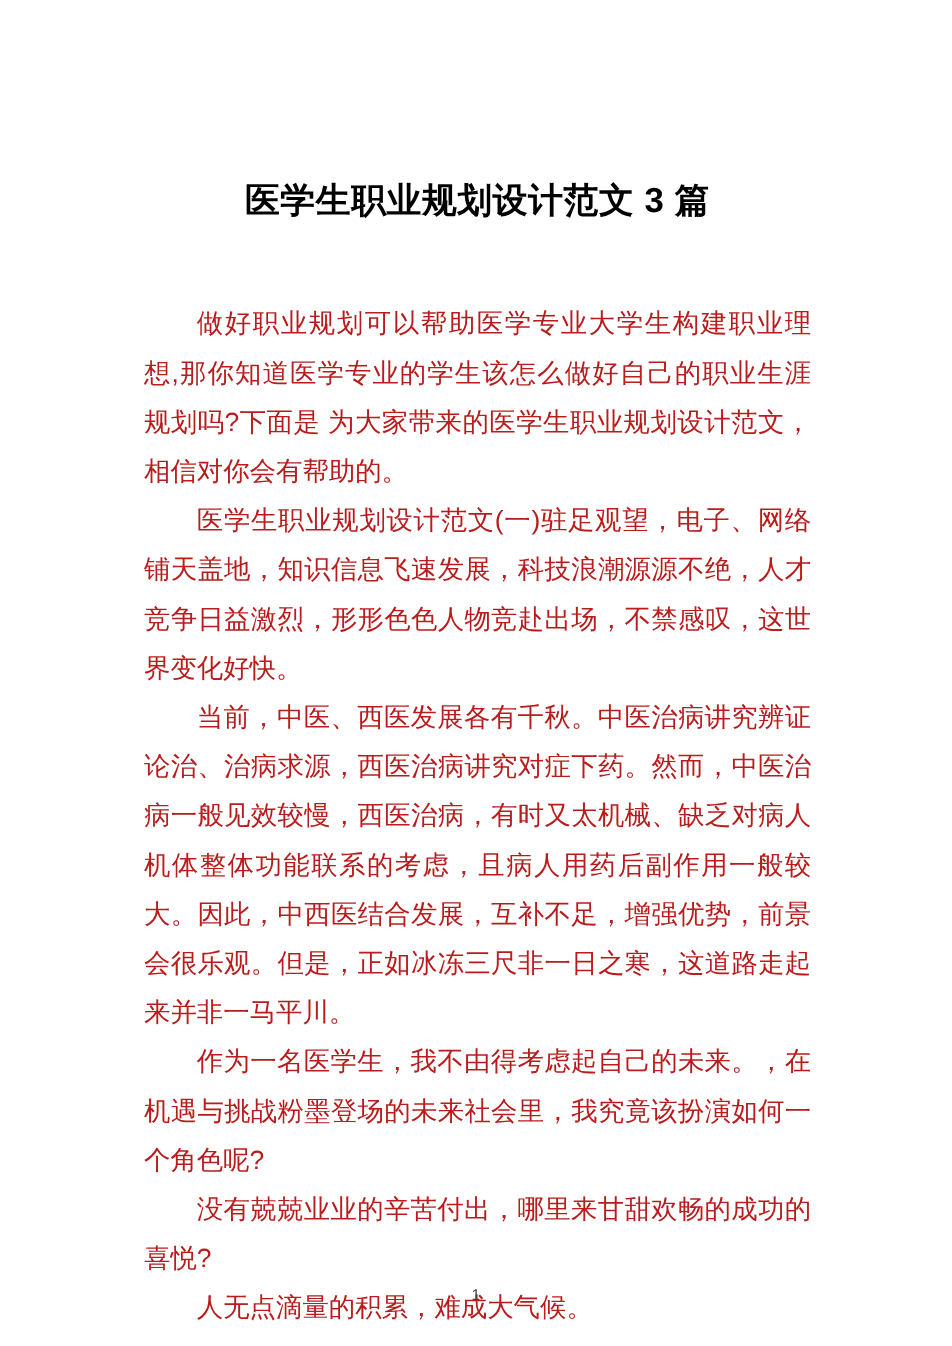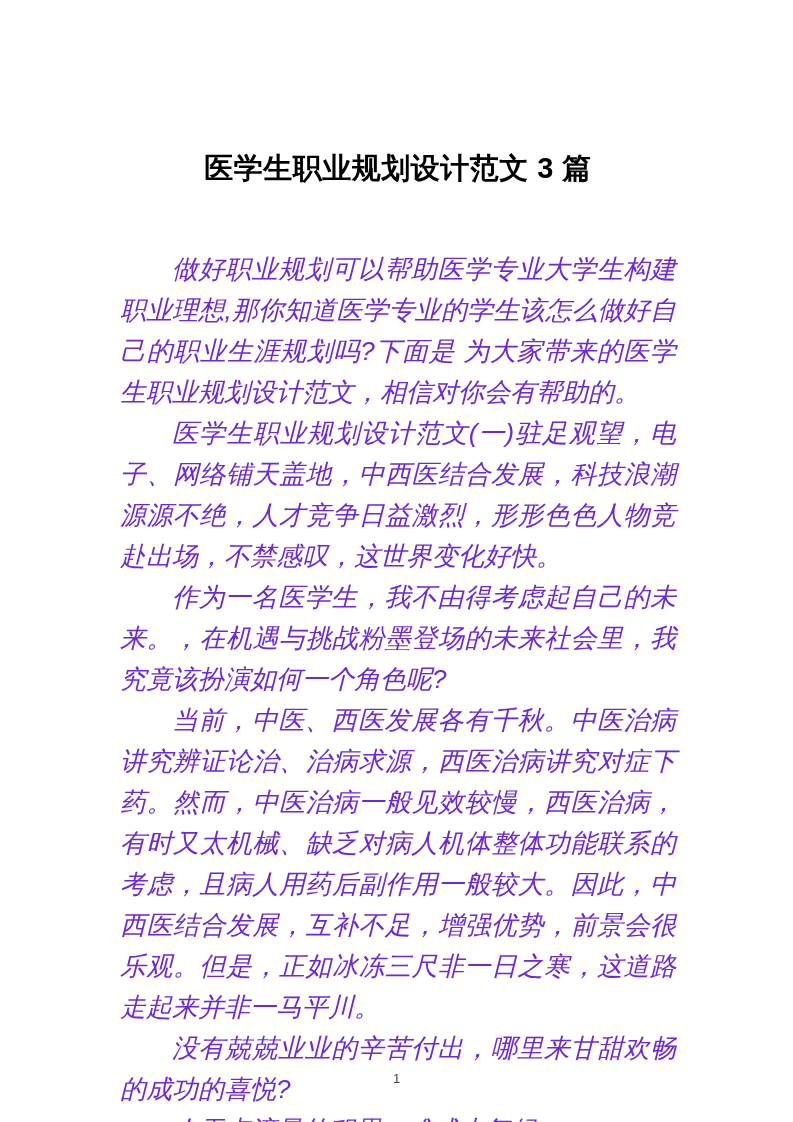--- a/index.html
+++ b/index.html
@@ -27,48 +27,47 @@
     margin: 97px 0 57px 0;
     font-size: 29px;
     line-height: 47px;
     font-weight: bold;
     text-align: center;
     color: #000000;
     letter-spacing: 0.5px;
   }
   .body-para {
     margin: 0;
-    font-size: 26px;
+    font-size: 22px;
     line-height: 41px;
     text-align: justify;
     text-indent: 2em;
-    color: #6d28d9;
+    color: #b91c1c;
     word-break: break-all;
-    font-style: italic;
   }
   .footer {
     position: absolute;
     left: 0;
     right: 0;
     top: 1022px;
     text-align: center;
     font-size: 13px;
     line-height: 18px;
     color: #444444;
   }
 </style>
 </head>
 <body>
 
 <div class="page">
   <div class="content">
     <h1 class="doc-title">医学生职业规划设计范文 3 篇</h1>
 
     <p class="body-para">做好职业规划可以帮助医学专业大学生构建职业理想,那你知道医学专业的学生该怎么做好自己的职业生涯规划吗?下面是 为大家带来的医学生职业规划设计范文，相信对你会有帮助的。</p>
-    <p class="body-para">医学生职业规划设计范文(一)驻足观望，电子、网络铺天盖地，中西医结合发展，科技浪潮源源不绝，人才竞争日益激烈，形形色色人物竞赴出场，不禁感叹，这世界变化好快。</p>
+    <p class="body-para">医学生职业规划设计范文(一)驻足观望，电子、网络铺天盖地，知识信息飞速发展，科技浪潮源源不绝，人才竞争日益激烈，形形色色人物竞赴出场，不禁感叹，这世界变化好快。</p>
+    <p class="body-para">当前，中医、西医发展各有千秋。中医治病讲究辨证论治、治病求源，西医治病讲究对症下药。然而，中医治病一般见效较慢，西医治病，有时又太机械、缺乏对病人机体整体功能联系的考虑，且病人用药后副作用一般较大。因此，中西医结合发展，互补不足，增强优势，前景会很乐观。但是，正如冰冻三尺非一日之寒，这道路走起来并非一马平川。</p>
     <p class="body-para">作为一名医学生，我不由得考虑起自己的未来。，在机遇与挑战粉墨登场的未来社会里，我究竟该扮演如何一个角色呢?</p>
-    <p class="body-para">当前，中医、西医发展各有千秋。中医治病讲究辨证论治、治病求源，西医治病讲究对症下药。然而，中医治病一般见效较慢，西医治病，有时又太机械、缺乏对病人机体整体功能联系的考虑，且病人用药后副作用一般较大。因此，中西医结合发展，互补不足，增强优势，前景会很乐观。但是，正如冰冻三尺非一日之寒，这道路走起来并非一马平川。</p>
     <p class="body-para">没有兢兢业业的辛苦付出，哪里来甘甜欢畅的成功的喜悦?</p>
     <p class="body-para">人无点滴量的积累，难成大气候。</p>
   </div>
 
   <div class="footer">1</div>
 </div>
 
 </body></html>

